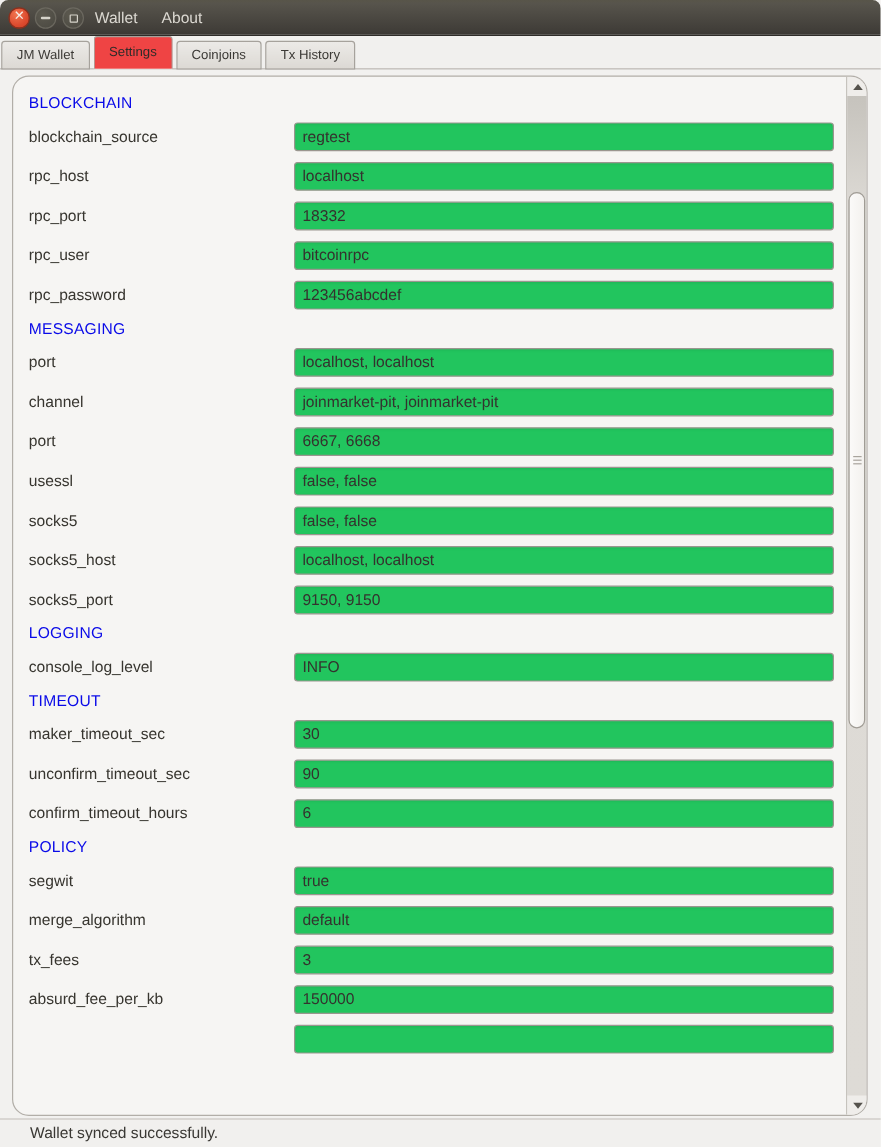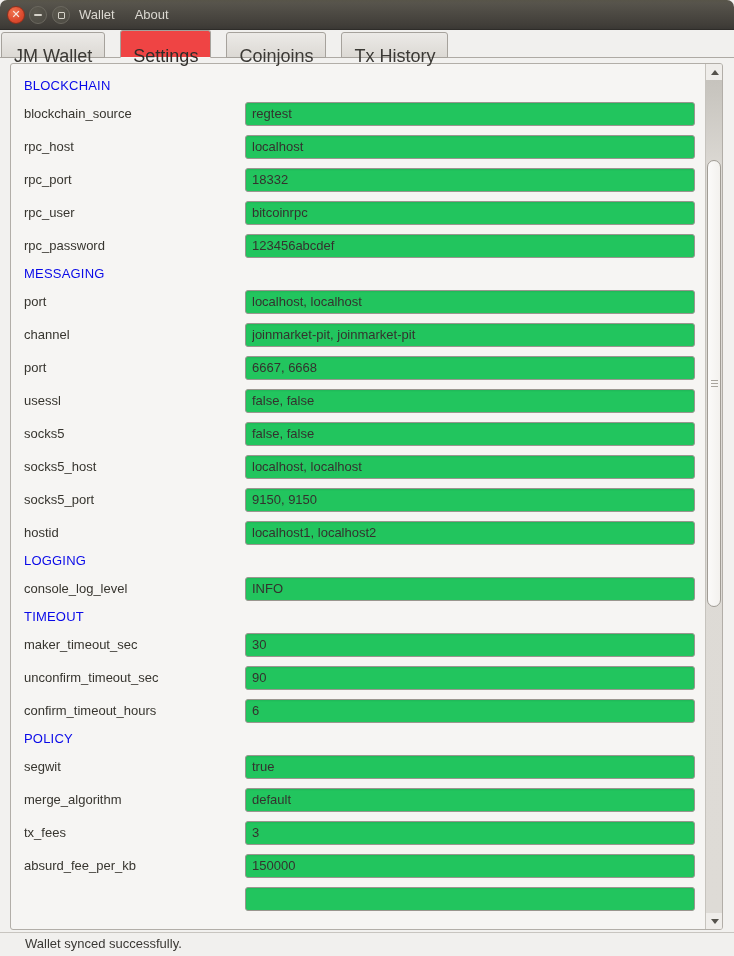--- a/index.html
+++ b/index.html
@@ -37,36 +37,36 @@
   }
   .menu-item { padding:16px 10px; height:30px; line-height:29px; }
 
   
   .tabbar {
     position:absolute; top:30px; left:0; right:0; height:28px; box-sizing:border-box;
     background:#f1f0ee; border-bottom:1px solid #aeaaa4;
     display:flex; align-items:flex-end; padding-left:1px;
   }
   .tab {
-    box-sizing:border-box; height:24px; line-height:22px; padding:12px 12px;
+    box-sizing:border-box; height:24px; line-height:22px; padding:0 12px;
     background:linear-gradient(#eceae7,#dcd9d4);
     border:1px solid #a6a29c; border-radius:3px 3px 0 0;
-    margin-right:15px; margin-bottom:-1px;
-    font-size:18px; color:#3b3935; position:relative; z-index:1; white-space:nowrap;
+    margin-right:3px; margin-bottom:-1px;
+    font-size:11px; color:#3b3935; position:relative; z-index:1; white-space:nowrap;
   }
   .tab.active {
     height:28px; line-height:26px; background:#ef4444;
     border-bottom:1px solid #f6f5f3; z-index:3; color:#2e2c29;
   }
 
   
   .pane { position:absolute; top:58px; left:0; right:0; bottom:24px; background:#f2f1ef; }
   .frame {
     position:absolute; left:10px; top:5px; width:713px; height:867px; box-sizing:border-box;
-    border:1px solid #b2aea8; border-radius:3px; background:#f6f5f3; overflow:hidden;
+    border:1px solid #b2aea8; border-radius:14px; background:#f6f5f3; overflow:hidden;
   }
   .content {
     position:absolute; top:0; left:0; right:17px; bottom:0;
     overflow:hidden; padding:10px 0 0 13px; box-sizing:border-box;
   }
   .row { display:flex; align-items:center; }
   .row-header  { height:23px; }
   .row-field   { height:33px; }
   .row-checkbox{ height:30px; }
   .section-title { font-size:13px; color:var(--accent,#0909e8); letter-spacing:.2px; }
@@ -195,24 +195,20 @@
             <input class="field-input" type="text" value="false, false" style="">
           </div>
           <div class="row row-field">
             <span class="field-label">socks5_host</span>
             <input class="field-input" type="text" value="localhost, localhost" style="">
           </div>
           <div class="row row-field">
             <span class="field-label">socks5_port</span>
             <input class="field-input" type="text" value="9150, 9150" style="">
           </div>
-          <div class="row row-field">
-            <span class="field-label">hostid</span>
-            <input class="field-input" type="text" value="localhost1, localhost2" style="">
-          </div>
           <div class="row row-header">
             <span class="section-title">LOGGING</span>
           </div>
           <div class="row row-field">
             <span class="field-label">console_log_level</span>
             <input class="field-input" type="text" value="INFO" style="">
           </div>
           <div class="row row-header">
             <span class="section-title">TIMEOUT</span>
           </div>

